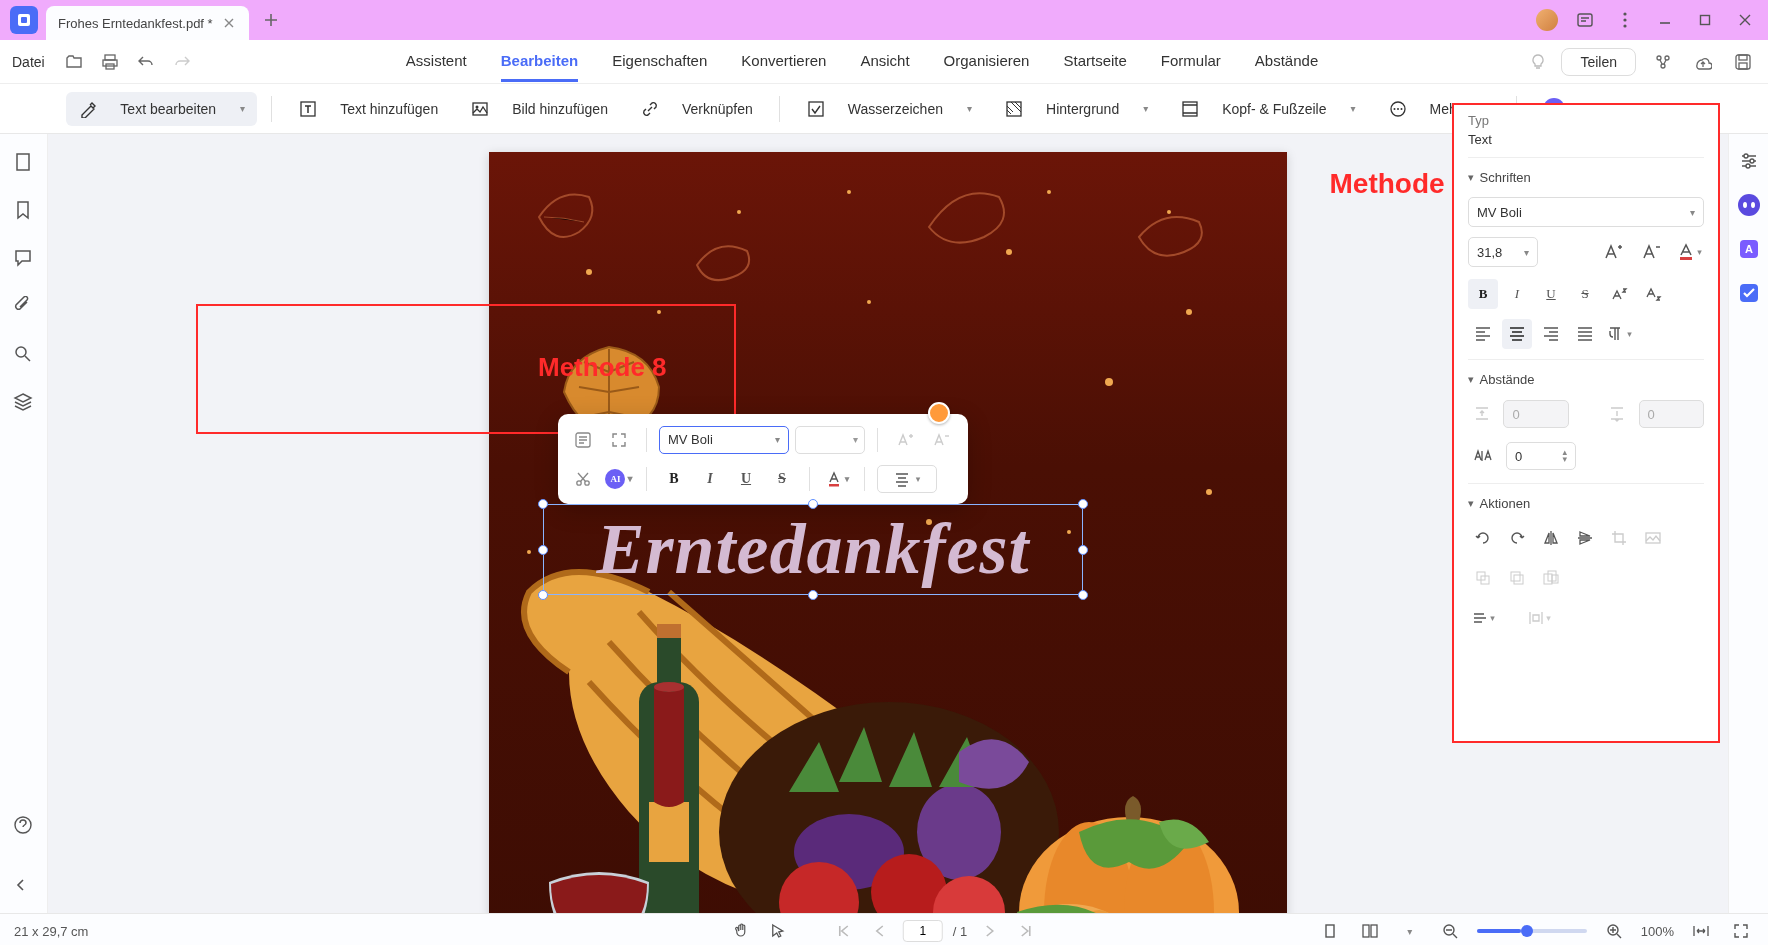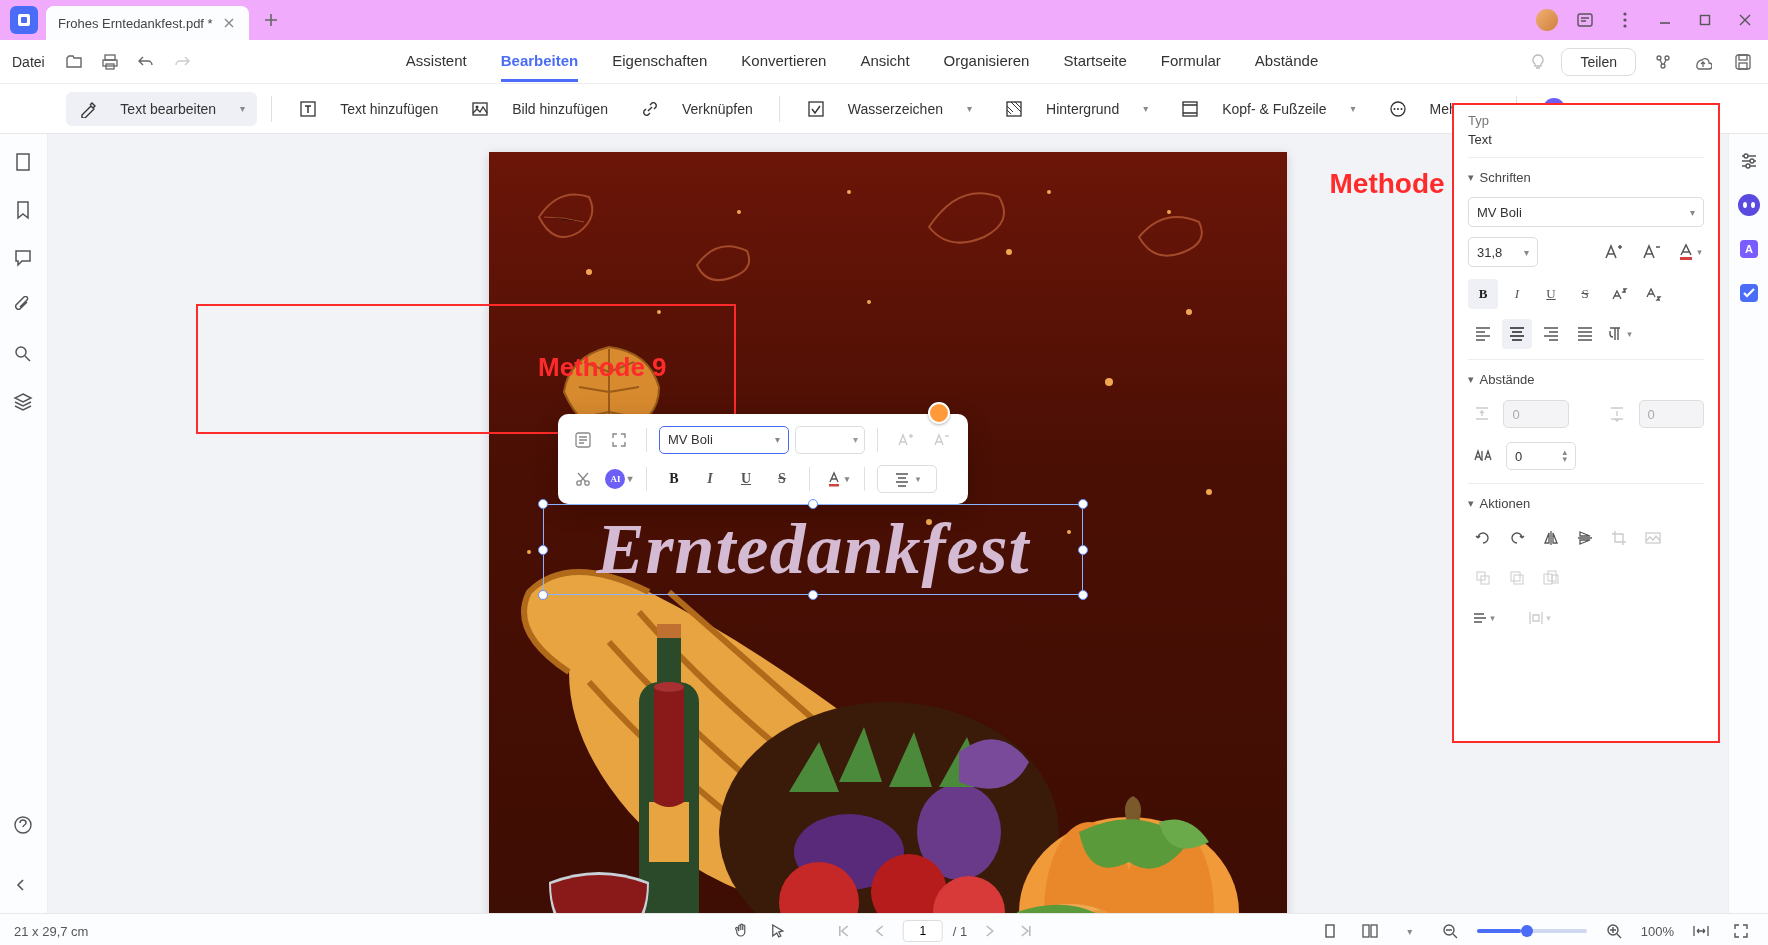--- a/index.html
+++ b/index.html
@@ -458,21 +458,21 @@
           <ellipse cx="90" cy="70" rx="32" ry="62" fill="#e8983a"></ellipse>
           <path d="M8 10 q60 -20 100 15 q-30 35 -55 18 q-35 15 -45 -33z" fill="#5a9a3a"></path>
         </g>
 
         <path d="M70 490 q30 -40 70 -20 q10 30 -20 40 q-40 10 -50 -20z" fill="#a34a2a"></path>
         <path d="M200 500 q25 -35 60 -18 q8 28 -18 36 q-34 8 -42 -18z" fill="#8a3a1a"></path>
       </svg>
     </div>
 
     <div class="red-box1"></div>
-    <div class="label-m1">Methode 9</div>
+    <div class="label-m1">Methode 8</div>
 
     <div class="floating-toolbar">
       <div class="ft-row">
         <span class="ft-btn">
             <svg width="18" height="18" viewBox="0 0 18 18">
               <rect x="2" y="2" width="14" height="14" rx="2" fill="none" stroke="#888" stroke-width="1.3"></rect>
               <path d="M5 6h8M5 9h8M5 12h5" stroke="#888" stroke-width="1.3"></path>
             </svg>
           </span>
         <span class="ft-btn">

